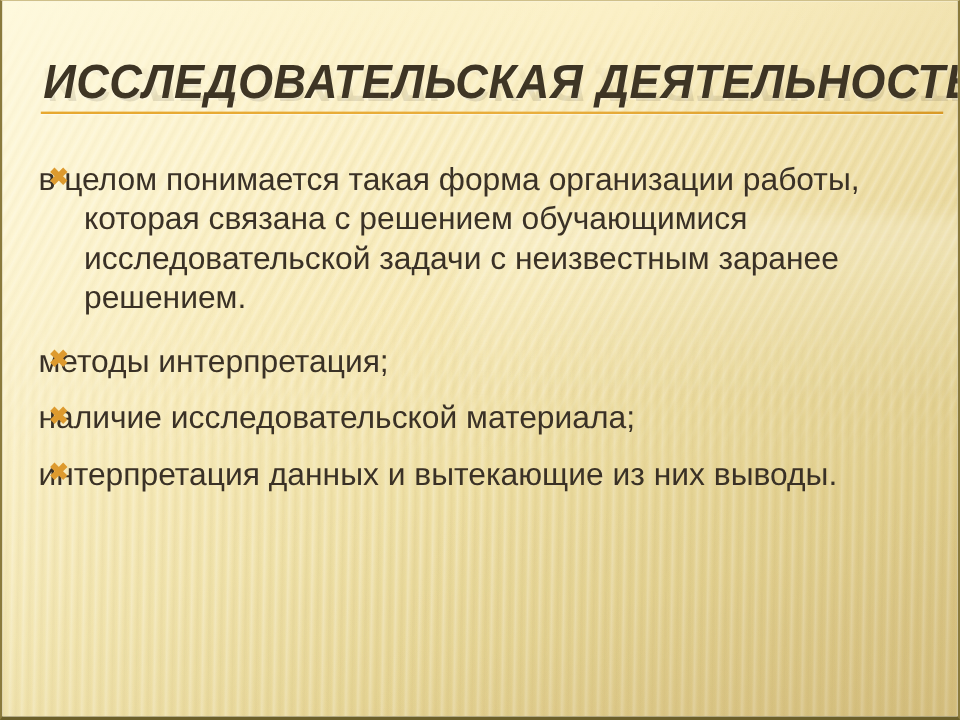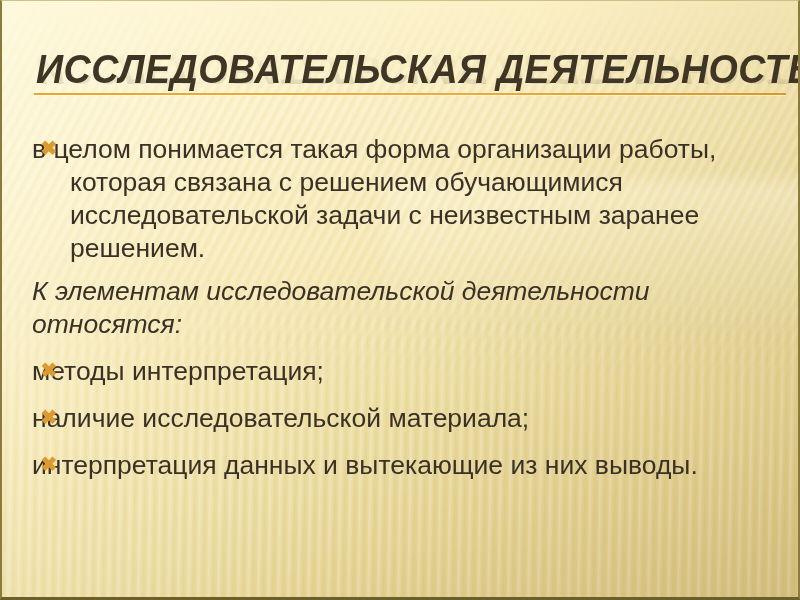--- a/index.html
+++ b/index.html
@@ -217,23 +217,20 @@
 
   <div class="body-block">
 
     <div class="para hang">
       <span class="bullet">✖</span>
       <span class="inner">в целом понимается такая форма организации работы, которая связана с решением обучающимися исследовательской задачи с неизвестным заранее решением.</span>
     </div>
 
     <div class="gap-sm"></div>
 
-    <div class="para no-bullet">
-      <span class="inner">К элементам исследовательской деятельности относятся:</span>
-    </div>
 
     <div class="gap-md"></div>
 
     <div class="para hang">
       <span class="bullet">✖</span>
       <span class="inner"> методы интерпретация;</span>
     </div>
 
     <div class="gap-md"></div>
 

